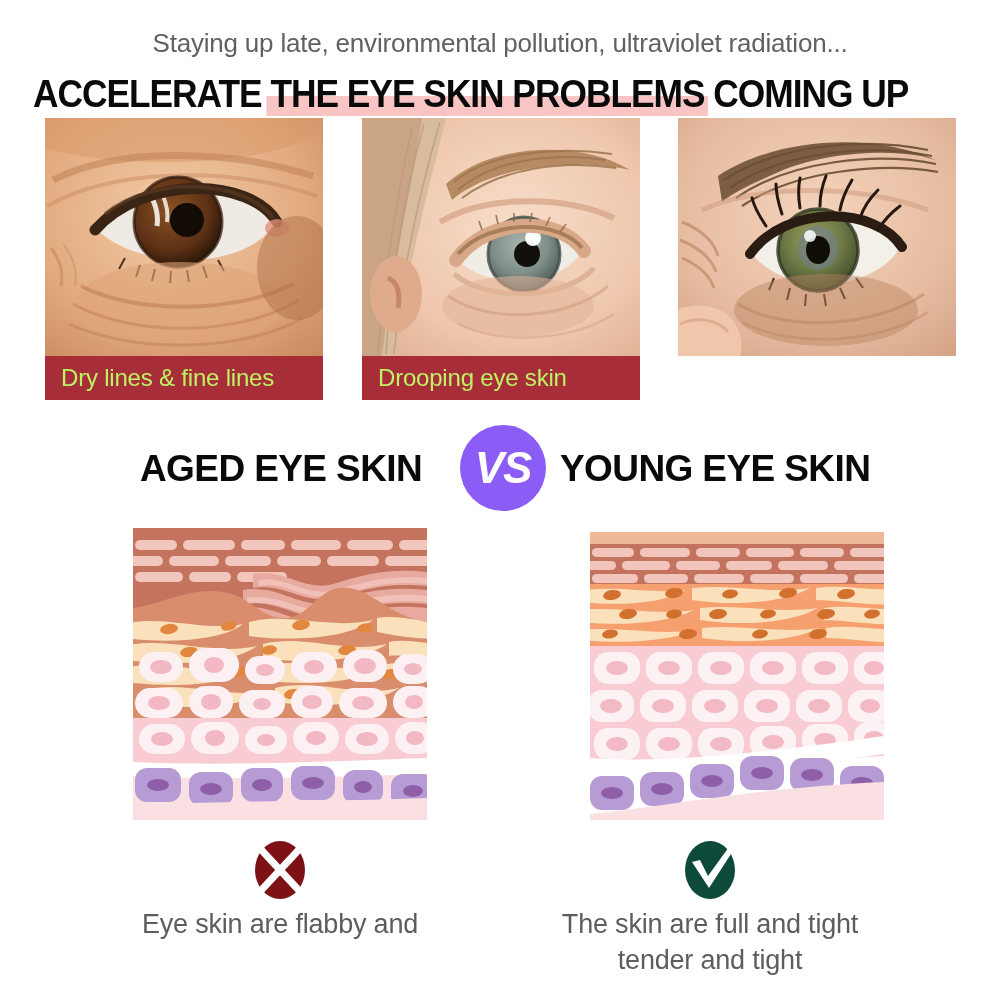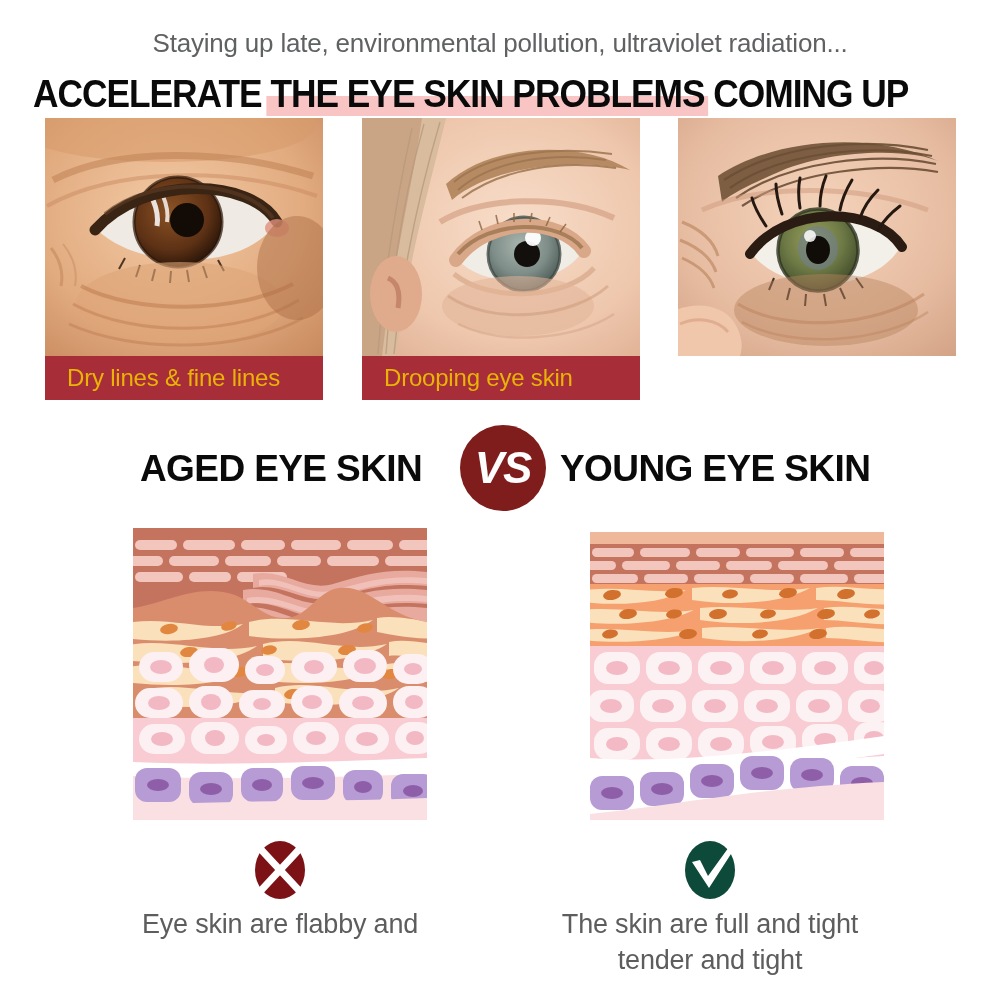--- a/index.html
+++ b/index.html
@@ -34,36 +34,36 @@
   }
   .hl-mark span{position:relative;z-index:1;}
 
   
   .photos{position:absolute;left:0;top:118px;width:1000px;height:282px;}
   .photo-card{position:absolute;top:0;width:278px;height:282px;overflow:hidden;}
   .pc1{left:45px;} .pc2{left:362px;} .pc3{left:678px;}
   .photo{position:absolute;left:0;top:0;width:278px;height:238px;overflow:hidden;}
   .caption{
     position:absolute;left:0;bottom:0;width:278px;height:44px;
-    background:#a72d38;color:#eab308;font-size:24px;
-    display:flex;align-items:center;padding-left:22px;
+    background:#a72d38;color:#bef264;font-size:24px;
+    display:flex;align-items:center;padding-left:16px;
     box-sizing:border-box;letter-spacing:-0.2px;
   }
 
   
   .vsrow{position:absolute;left:0;top:425px;width:1000px;height:88px;}
   .vs-title{
     position:absolute;top:0;height:88px;display:flex;align-items:center;
     font-size:37px;font-weight:800;color:#0a0a0a;letter-spacing:-0.6px;
   }
   .vs-left{left:140px;width:320px;justify-content:flex-start;}
   .vs-right{left:560px;width:340px;justify-content:flex-start;}
   .vs-badge{
     position:absolute;left:460px;top:425px;width:86px;height:86px;
-    border-radius:50%;background:#7f1d1d;
+    border-radius:50%;background:#8b5cf6;
     display:flex;align-items:center;justify-content:center;
     color:#fdfdfd;font-size:44px;font-weight:800;font-style:italic;
     letter-spacing:-1px;
   }
 
   
   .diagram{position:absolute;top:528px;width:294px;height:292px;overflow:hidden;}
   .dg-left{left:133px;} .dg-right{left:590px;}
   .dg-svg{display:block;width:294px;height:292px;}
 

